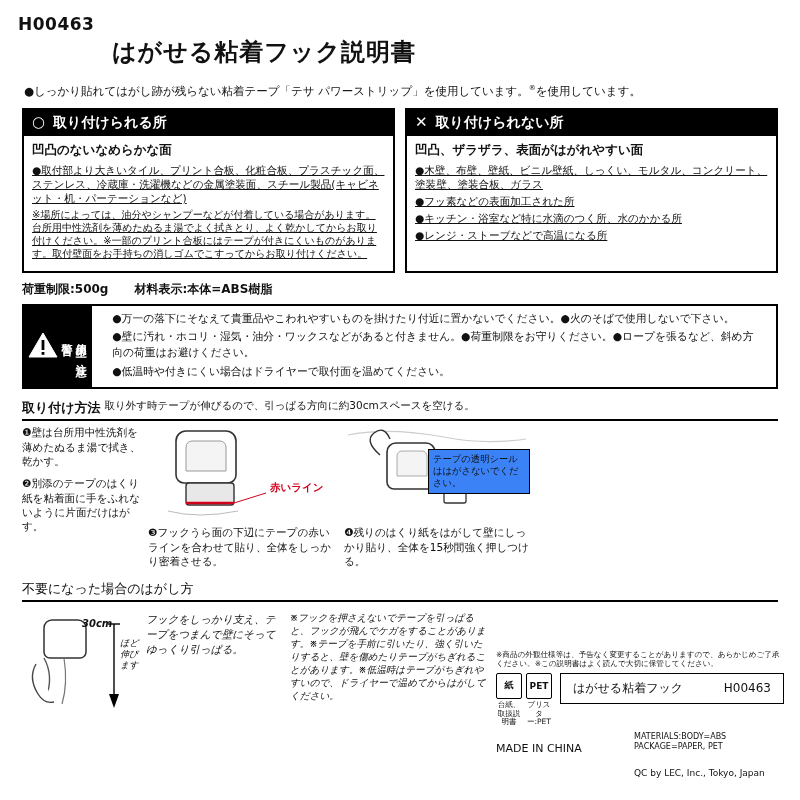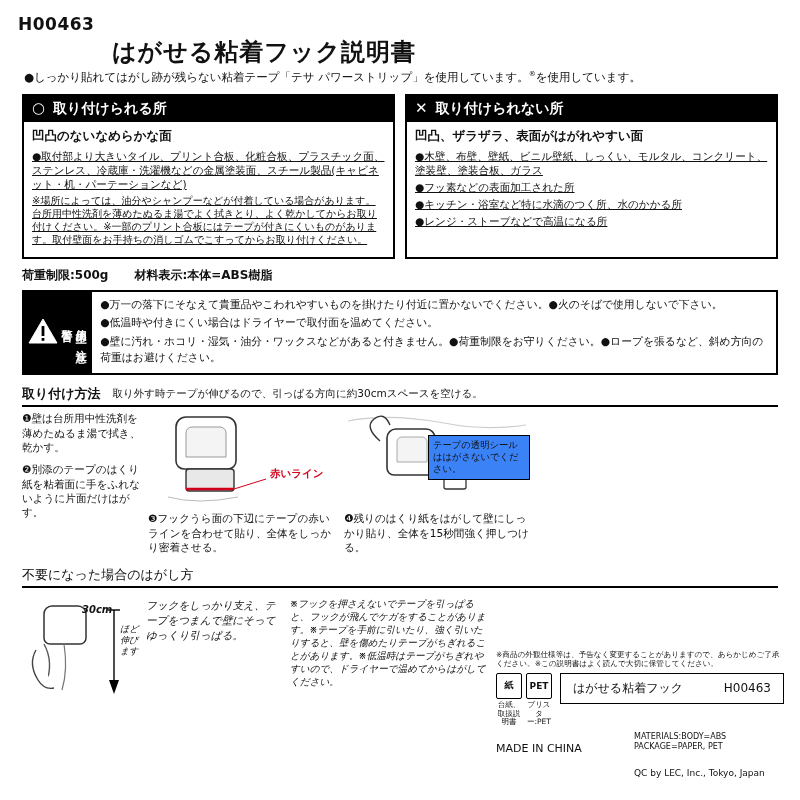--- a/index.html
+++ b/index.html
@@ -7,21 +7,21 @@
     width:800px;height:800px;
     background:#ffffff;
     font-family:"DejaVu Sans","Liberation Sans",sans-serif;
     color:#111;
     -webkit-font-smoothing:antialiased;
     overflow:hidden;
   }
   .page{position:relative;width:800px;height:712px;box-sizing:border-box;padding:14px 16px 0 16px;}
 
   .sku{font-size:17px;font-weight:bold;letter-spacing:.5px;margin:0 0 2px 2px;}
-  .title{font-size:24px;font-weight:bold;margin:2px 0 2px 96px;letter-spacing:1px;}
+  .title{font-size:24px;font-weight:bold;margin:2px 0 16px 96px;letter-spacing:1px;}
 
   .lead{font-size:11.5px;margin:0 0 8px 8px;line-height:1.35;}
   .lead .sup{font-size:7px;vertical-align:super;}
 
   
   .boxes{display:flex;gap:10px;margin:0 6px;}
   .box{flex:1;border:2px solid #000;box-sizing:border-box;}
   .box-head{background:#000;color:#fff;display:flex;align-items:center;gap:8px;padding:4px 8px;font-size:14px;font-weight:bold;}
   .box-head .mark{font-size:15px;line-height:1;}
   .box-body{padding:6px 8px 8px 8px;}
@@ -32,25 +32,25 @@
   .limit{margin:8px 6px 6px 6px;font-size:12px;font-weight:bold;}
   .limit .gap{display:inline-block;width:26px;}
 
   
   .warn{display:flex;margin:0 6px;border:2px solid #000;box-sizing:border-box;}
   .warn-left{background:#000;color:#fff;display:flex;align-items:center;padding:4px 2px;}
   .warn-tri{width:34px;display:flex;align-items:flex-end;justify-content:center;padding-bottom:4px;}
   .warn-tri svg{display:block;}
   .warn-vert{display:flex;gap:2px;padding:0 4px 0 0;}
   .vtext{writing-mode:vertical-rl;font-size:11px;font-weight:bold;letter-spacing:2px;line-height:1.1;}
-  .warn-right{flex:1;padding:5px 8px;font-size:10.8px;line-height:1.45;}
+  .warn-right{flex:1;padding:5px 20px;font-size:10.8px;line-height:1.45;}
   .warn-right p{margin:0 0 3px 0;}
 
   
-  .sec-h{display:flex;align-items:center;gap:12px;margin:10px 6px 2px 6px;}
+  .sec-h{display:flex;align-items:flex-start;gap:4px;margin:10px 6px 2px 6px;}
   .sec-h .t{font-size:13px;font-weight:bold;}
   .sec-h .s{font-size:10.5px;}
   .rule{border-top:2px solid #000;margin:2px 6px 0 6px;}
 
   .steps{display:flex;margin:4px 6px 0 6px;gap:6px;}
   .col{box-sizing:border-box;}
   .c1{width:120px;font-size:10.6px;line-height:1.35;}
   .c1 p{margin:0 0 8px 0;}
   .c2{width:190px;}
   .c3{width:190px;}
@@ -137,22 +137,22 @@
           <rect x="13.6" y="21" width="2.8" height="2.8" fill="#000"></rect>
         </svg>
       </div>
       <div class="warn-vert">
         <div class="vtext">警告</div>
         <div class="vtext">使用上の注意</div>
       </div>
     </div>
     <div class="warn-right">
       <p>●万一の落下にそなえて貴重品やこわれやすいものを掛けたり付近に置かないでください。●火のそばで使用しないで下さい。</p>
+      <p>●壁に汚れ・ホコリ・湿気・油分・ワックスなどがあると付きません。●荷重制限をお守りください。●ロープを張るなど、斜め方向の荷重はお避けください。</p>
       <p>●低温時や付きにくい場合はドライヤーで取付面を温めてください。</p>
-      <p>●壁に汚れ・ホコリ・湿気・油分・ワックスなどがあると付きません。●荷重制限をお守りください。●ロープを張るなど、斜め方向の荷重はお避けください。</p>
     </div>
   </div>
 
   <div class="sec-h">
     <span class="t">取り付け方法</span>
     <span class="s">取り外す時テープが伸びるので、引っぱる方向に約30cmスペースを空ける。</span>
   </div>
   <div class="rule"></div>
 
   <div class="steps">

